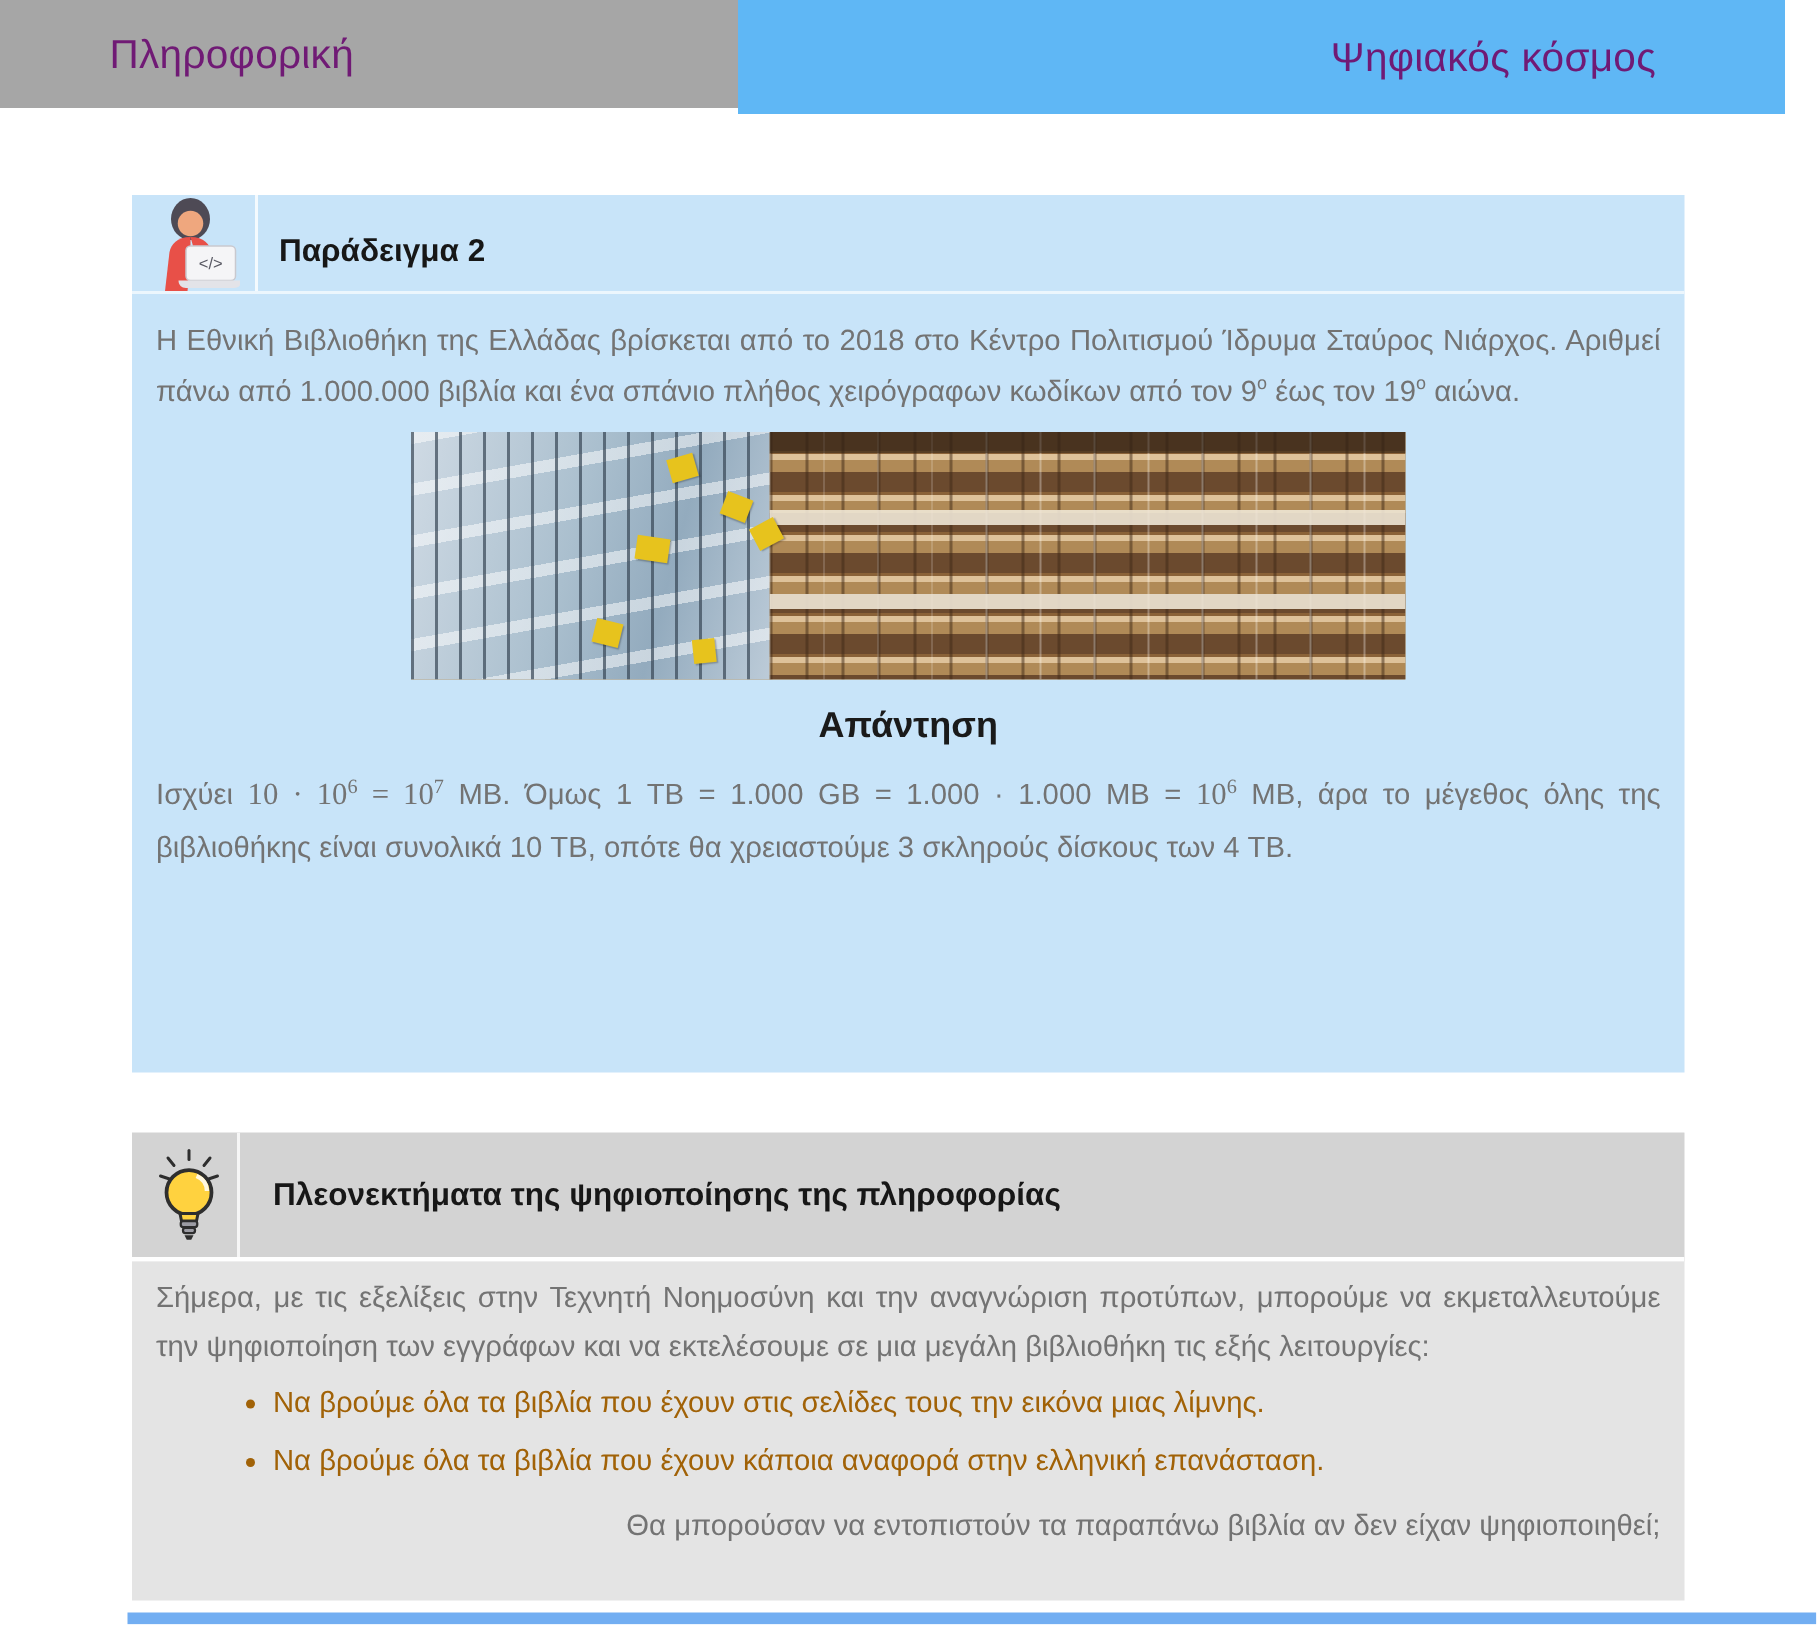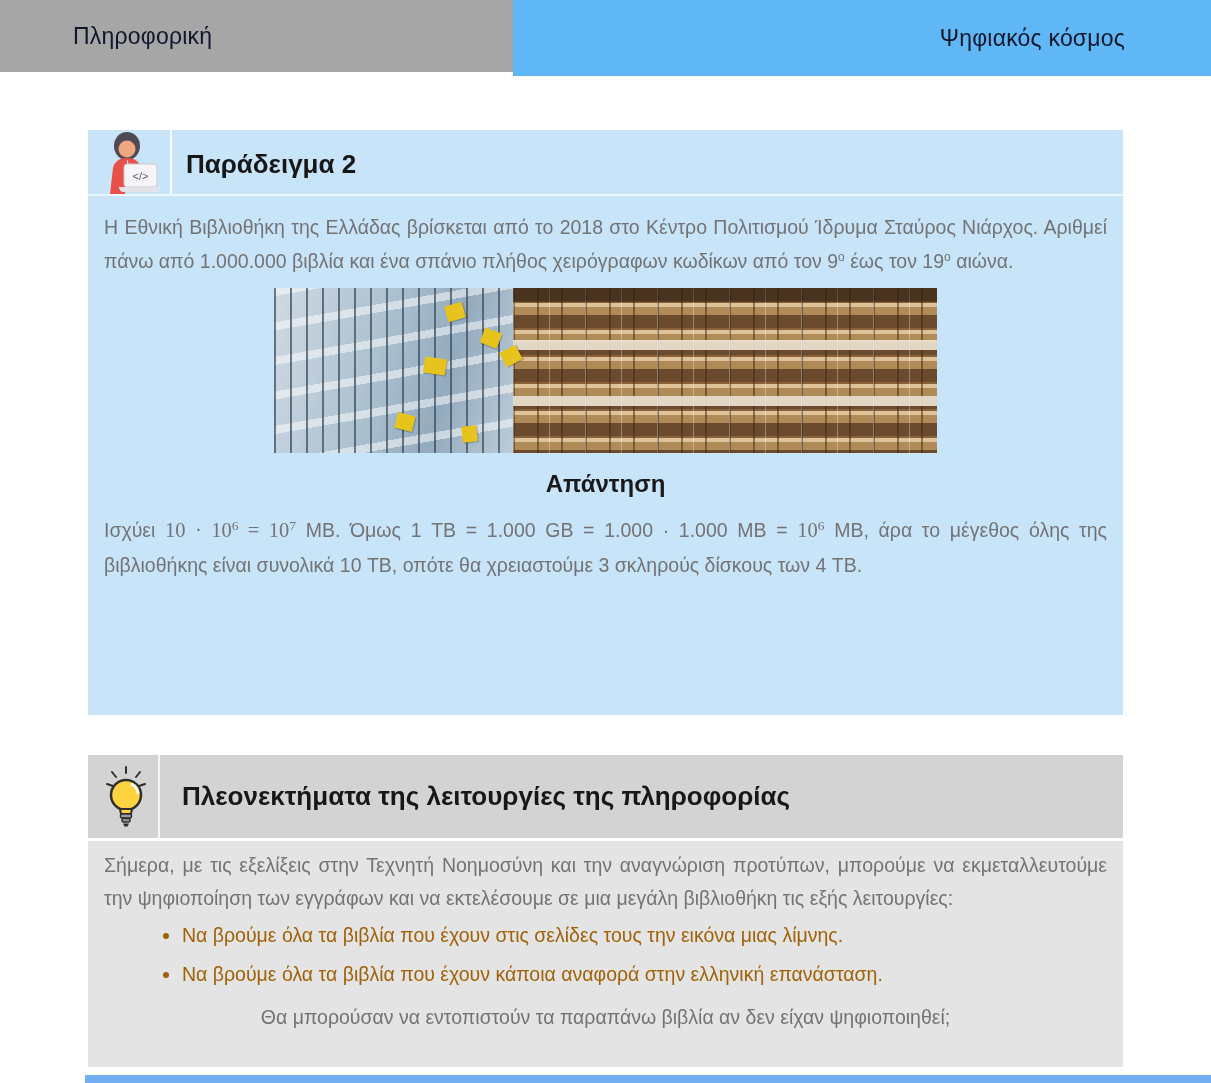--- a/index.html
+++ b/index.html
@@ -2,26 +2,26 @@
 <html lang="el"><head>
 <meta charset="utf-8">
 <style>
   html,body{margin:0;padding:0;background:#ffffff;}
   .page{position:relative;width:1211px;height:1083px;background:#ffffff;overflow:hidden;
         font-family:"Liberation Sans",sans-serif;color:#1a1a1a;}
 
   
   .topbar-left{position:absolute;left:0;top:0;width:513px;height:72px;background:#a6a6a6;
                display:flex;align-items:center;padding-left:73px;box-sizing:border-box;}
-  .topbar-right{position:absolute;left:513px;top:0;width:698px;height:76px;background:#5fb7f5;
+  .topbar-right{position:absolute;left:492px;top:0;width:698px;height:76px;background:#5fb7f5;
                 display:flex;align-items:center;justify-content:flex-end;padding-right:86px;box-sizing:border-box;}
-  .topbar-label{color:#0f172a;font-size:23px;letter-spacing:.2px;}
+  .topbar-label{color:#701a75;font-size:27px;letter-spacing:.2px;}
 
   
-  .box-title{margin:0;font-size:26px;font-weight:700;color:#171717;}
+  .box-title{margin:0;font-size:21px;font-weight:700;color:#171717;}
   .body-text{margin:0;font-size:19.5px;line-height:34px;text-align:justify;color:#737373;}
   .vsep{width:2px;align-self:stretch;background:rgba(255,255,255,.8);}
 
   
   .example-box{position:absolute;left:88px;top:130px;width:1035px;height:585px;background:#c8e4f9;
                box-sizing:border-box;padding:0 16px;overflow:hidden;}
   .box-header{display:flex;align-items:flex-end;height:66px;margin:0 -16px;padding:0 16px 0 16px;
               border-bottom:2px solid rgba(255,255,255,.65);box-sizing:border-box;}
   .icon-cell{flex:0 0 auto;display:flex;align-items:flex-end;}
   .example-box .vsep{margin-left:10px;}
@@ -65,21 +65,21 @@
   .adv-box{position:absolute;left:88px;top:755px;width:1035px;height:312px;background:#e4e4e4;
            box-sizing:border-box;overflow:hidden;}
   .adv-header{height:86px;background:#d3d3d3;border-bottom:3px solid #ffffff;display:flex;align-items:center;
               padding:0 16px;box-sizing:border-box;}
   .adv-header .vsep{margin-left:10px;}
   .adv-header .box-title{margin-left:22px;}
   .adv-body{padding:4px 16px 0;box-sizing:border-box;}
   .adv-body .intro{margin-top:4px;line-height:33px;}
   .adv-list{margin:4px 0 0;padding-left:78px;}
   .adv-list li{font-size:19.5px;line-height:33px;margin-bottom:6px;text-align:left;color:#a16207;}
-  .q1{margin-top:10px;line-height:33px;text-align:center;}
+  .q1{margin-top:10px;line-height:33px;text-align:right;}
   .q2{margin-top:0;line-height:33px;text-align:left;}
 
   
   .next-strip{position:absolute;left:85px;right:0;bottom:0;height:8px;background:#72aef2;}
 </style>
 </head>
 <body>
 
 <div class="page">
 
@@ -140,21 +140,21 @@
           </g>
           <circle cx="22" cy="30" r="15" fill="#ffd23f" stroke="#2e2e2e" stroke-width="2.5"></circle>
           <path d="M27 19 a11 11 0 0 1 7 10" stroke="#ffffff" stroke-width="3" fill="none" opacity=".85"></path>
           <path d="M16 44 h12 l-1 5 h-10 z" fill="#ffd23f" stroke="#2e2e2e" stroke-width="2"></path>
           <rect x="16.5" y="49" width="11" height="4" rx="1.5" fill="#9c9ca4" stroke="#2e2e2e" stroke-width="1.5"></rect>
           <rect x="18" y="53.5" width="8" height="3.5" rx="1.5" fill="#9c9ca4" stroke="#2e2e2e" stroke-width="1.5"></rect>
           <path d="M19 58.5 h6 l-1.5 3 h-3 z" fill="#2e2e2e"></path>
         </svg>
       </div>
       <div class="vsep"></div>
-      <h2 class="box-title">Πλεονεκτήματα της λειτουργίες της πληροφορίας</h2>
+      <h2 class="box-title">Πλεονεκτήματα της ψηφιοποίησης της πληροφορίας</h2>
     </div>
 
     <div class="adv-body">
       <p class="body-text intro">Σήμερα, με τις εξελίξεις στην Τεχνητή Νοημοσύνη και την αναγνώριση προτύπων, μπορούμε να εκμεταλλευ­τούμε την ψηφιοποίηση των εγγράφων και να εκτελέσουμε σε μια μεγάλη βιβλιοθήκη τις εξής λειτουργίες:</p>
       <ul class="adv-list">
         <li>Να βρούμε όλα τα βιβλία που έχουν στις σελίδες τους την εικόνα μιας λίμνης.</li>
         <li>Να βρούμε όλα τα βιβλία που έχουν κάποια αναφορά στην ελληνική επανάσταση.</li>
       </ul>
       <p class="body-text q1">Θα μπορούσαν να εντοπιστούν τα παραπάνω βιβλία αν δεν είχαν ψηφιοποιηθεί;</p>
     </div>

